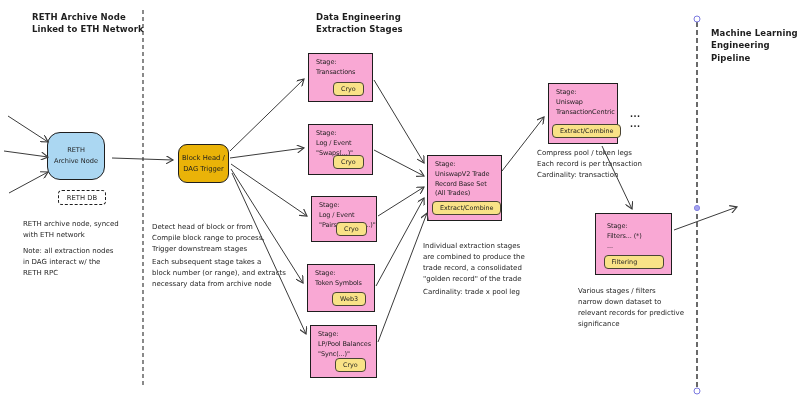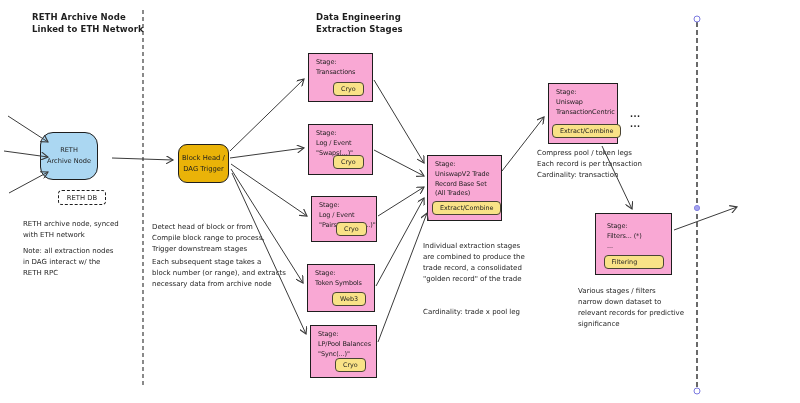--- a/index.html
+++ b/index.html
@@ -59,22 +59,24 @@
 </style>
 </head>
 <body>
 
 <div class="canvas">
 
   <div class="heading" style="left:32px;top:11px;">RETH Archive Node
 Linked to ETH Network</div>
   <div class="heading" style="left:316px;top:11px;">Data Engineering
 Extraction Stages</div>
+  <div class="heading" style="left:711px;top:27px;">Machine Learning
+Engineering Pipeline</div>
 
-  <div class="node-blue" style="left:40px;top:132px;width:58px;height:48px;">RETH
+  <div class="node-blue" style="left:47px;top:132px;width:58px;height:48px;">RETH
 Archive Node</div>
   <div class="db-box" style="left:58px;top:190px;width:48px;height:15px;">RETH DB</div>
   <div class="note" style="left:23px;top:219px;">RETH archive node, synced
 with ETH network</div>
   <div class="note" style="left:23px;top:246px;">Note: all extraction nodes
 in DAG interact w/ the
 RETH RPC</div>
 
   <div class="node-plain" style="left:178px;top:144px;width:51px;height:39px;">Block Head /
 DAG Trigger</div>
@@ -118,21 +120,21 @@
     <div class="title">Stage:
 UniswapV2 Trade
 Record Base Set
 (All Trades)</div>
     <div class="badge" style="left:4px;">Extract/Combine</div>
   </div>
   <div class="note" style="left:423px;top:241px;">Individual extraction stages
 are combined to produce the
 trade record, a consolidated
 "golden record" of the trade</div>
-  <div class="note" style="left:423px;top:287px;margin-top:20px;">Cardinality: trade x pool leg</div>
+  <div class="note" style="left:423px;top:287px;">Cardinality: trade x pool leg</div>
 
   <div class="box" style="left:548px;top:83px;width:70px;height:61px;">
     <div class="title">Stage:
 Uniswap
 TransactionCentric</div>
     <div class="badge" style="left:3px;">Extract/Combine</div>
   </div>
   <div class="dots" style="left:630px;top:110px;">...
 ...</div>
   <div class="note" style="left:537px;top:148px;">Compress pool / token legs

